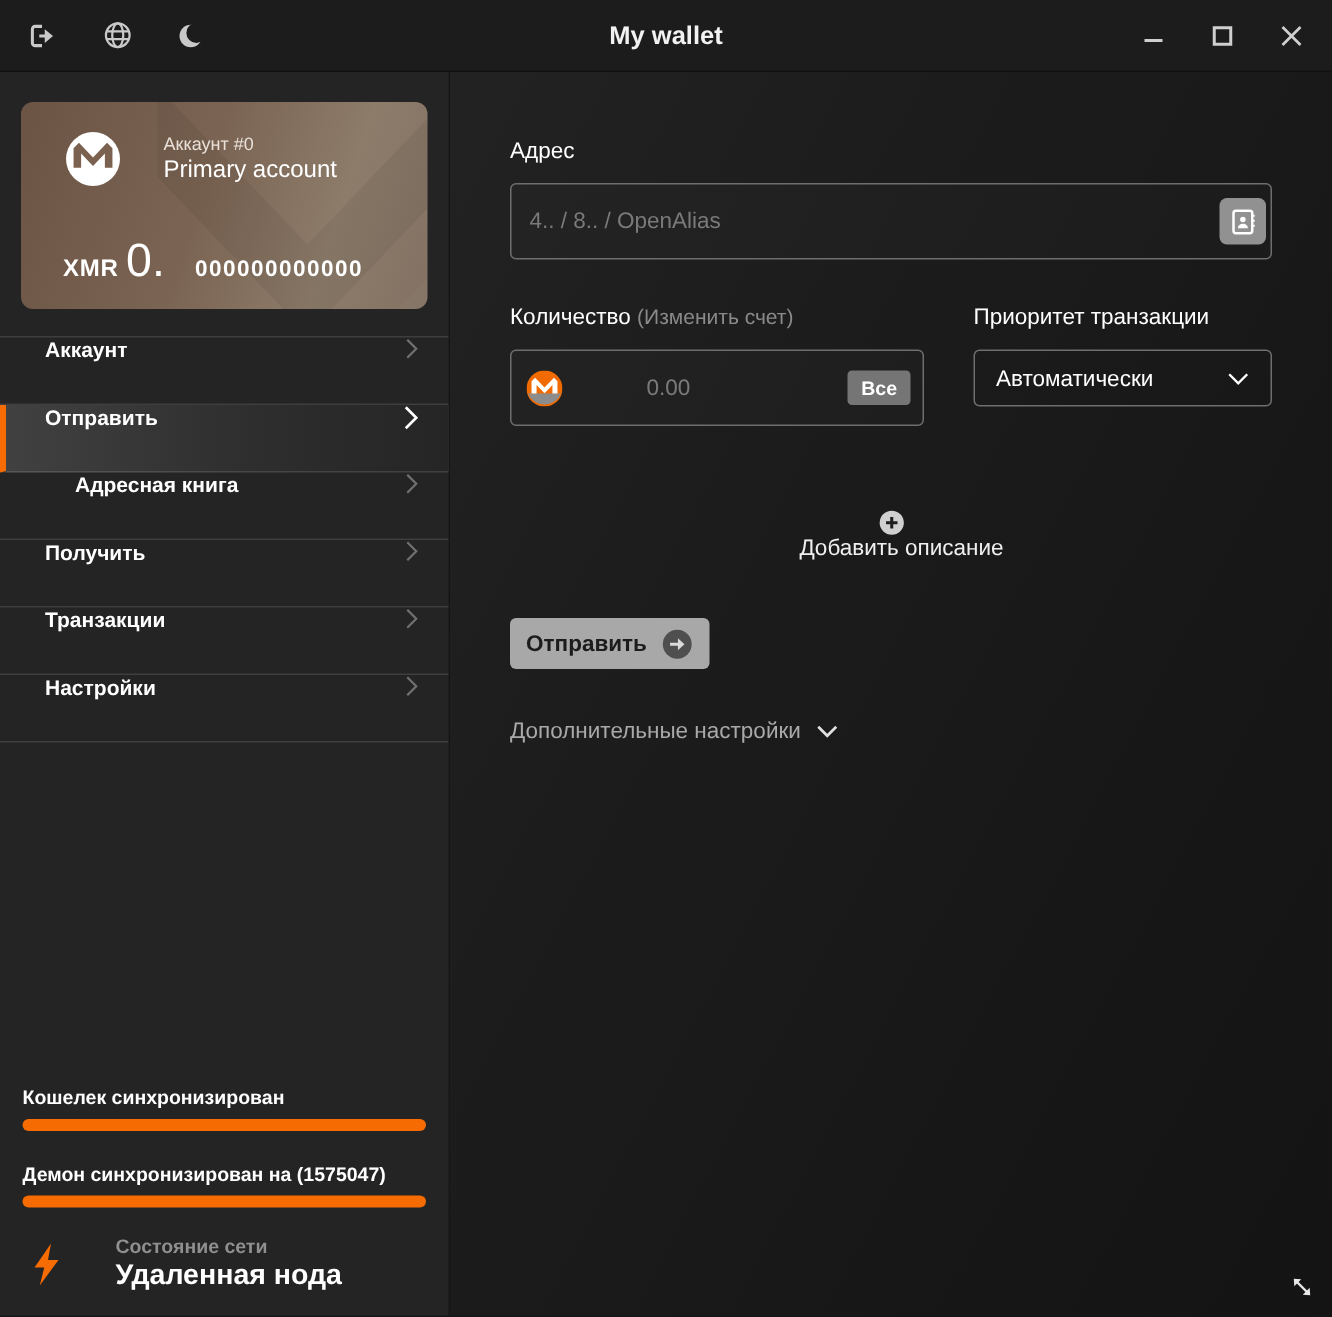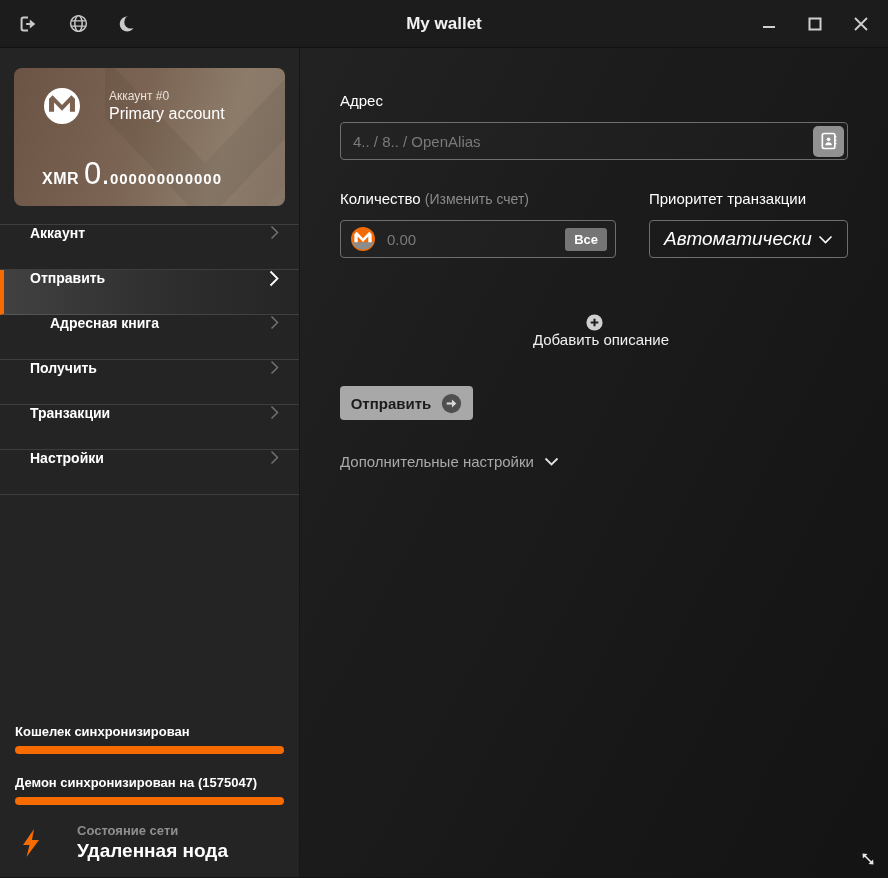--- a/index.html
+++ b/index.html
@@ -26,21 +26,21 @@
     background:linear-gradient(108deg,#6b5444 0%, #7b6453 45%, #8d7c6a 75%, #837263 100%); color:#fff; }
   .card-watermark { position:absolute; right:-30px; top:-10px; opacity:.45; }
   .card-top { position:relative; display:flex; align-items:flex-start; padding:20px 0 0 30px; }
   .card-logo { width:36px; height:36px; flex:0 0 auto; }
   .card-names { margin-left:29px; }
   .acct-num { font-size:12px; color:#e9e1d9; margin-top:1px; }
   .acct-name { font-size:16px; color:#ffffff; margin-top:2px; }
   .card-balance { position:absolute; left:28px; bottom:14px; display:flex; align-items:baseline; }
   .bal-cur { font-size:16px; font-weight:600; letter-spacing:.5px; }
   .bal-int { font-size:31px; font-weight:400; margin-left:5px; }
-  .bal-frac { font-size:15px; font-weight:700; letter-spacing:1px; }
+  .bal-frac { font-size:15px; font-weight:700; letter-spacing:1px;margin-left:20px; }
 
   
   .menu { border-top:1px solid rgba(255,255,255,.12); }
   .menu-item { height:45px; display:flex; align-items:flex-start; justify-content:space-between;
     padding:0 20px 0 30px; border-bottom:1px solid rgba(255,255,255,.12);
     color:#fff; font-size:14px; font-weight:700; cursor:pointer; }
   .menu-item.sub { padding-left:50px; }
   .menu-item.active { border-left:4px solid #f66b02; padding-left:26px;
     background:linear-gradient(90deg,#414141 0%, #2e2e2e 55%, #252525 100%); }
 
@@ -52,38 +52,38 @@
   .network-row { display:flex; align-items:center;gap:19px; }
   .bolt { margin-left:6px; flex:0 0 auto; }
   .net-texts { margin-left:17px; }
   .net-label { color:#8f8f8f; font-size:13px; font-weight:600; }
   .net-value { color:#fff; font-size:19px; font-weight:700; margin-top:2px; }
 
   
   .main { flex:1; position:relative; padding:44px 40px;
     background:linear-gradient(118deg,#222222 0%, #1c1c1c 35%, #171717 70%, #141414 100%); }
   .field-label { color:#fff; font-size:15px; margin-bottom:13px; }
-  .input-box { display:flex; align-items:center; height:38px; border:1px solid #6e6e6e;
-    border-radius:4px; background:rgba(255,255,255,.015); }
+  .input-box { display:flex; align-items:center; height:51px; border:1px solid #6e6e6e;
+    border-radius:4px; background:rgba(255,255,255,.015);gap:44px; }
   .input-box input { flex:1; min-width:0; background:transparent; border:none; outline:none;
     color:#fff; font-size:15px; padding:0 12px; font-family:"Liberation Sans", sans-serif; }
   .input-box input::placeholder { color:#7a7a7a; opacity:1; }
   .book-btn { width:31px; height:31px; background:#919191; border-radius:5px; margin-right:3px;
     display:flex; align-items:center; justify-content:center; cursor:pointer; flex:0 0 auto; }
 
   .row2 { display:flex; margin-top:30px; }
   .amount-group { width:276px; }
   .hint { color:#8a8a8a; font-size:14px; font-weight:400; }
   .amount-box { padding-left:10px; }
   .xmr-icon { width:24px; height:24px; flex:0 0 auto; }
   .all-chip { background:#757575; color:#fff; font-size:13px; font-weight:700;
     padding:4px 9px; border-radius:3px; margin-right:8px; cursor:pointer; flex:0 0 auto; }
   .priority-group { width:199px; margin-left:33px; }
   .select-box { display:flex; align-items:center; justify-content:space-between; height:38px;
-    border:1px solid #6e6e6e; border-radius:4px; padding:0 14px; color:#fff; font-size:19px; cursor:pointer;font-style:italic; }
+    border:1px solid #6e6e6e; border-radius:4px; padding:0 14px; color:#fff; font-size:15px; cursor:pointer; }
 
   .desc-row { margin-top:56px; display:flex; align-items:center; cursor:pointer;flex-direction:column; }
   .desc-text { color:#f0f0f0; font-size:15px; margin-left:14px; }
 
   .send-btn { margin-top:38px; width:133px; height:34px; background:#a8a8a8; border:none;
     border-radius:4px; display:flex; align-items:center; justify-content:center; cursor:pointer; }
   .send-label { color:#1c1c1c; font-size:15px; font-weight:700; }
   .send-arrow { margin-left:10px; display:flex; }
 
   .advanced-row { margin-top:33px; display:flex; align-items:center; cursor:pointer; }

